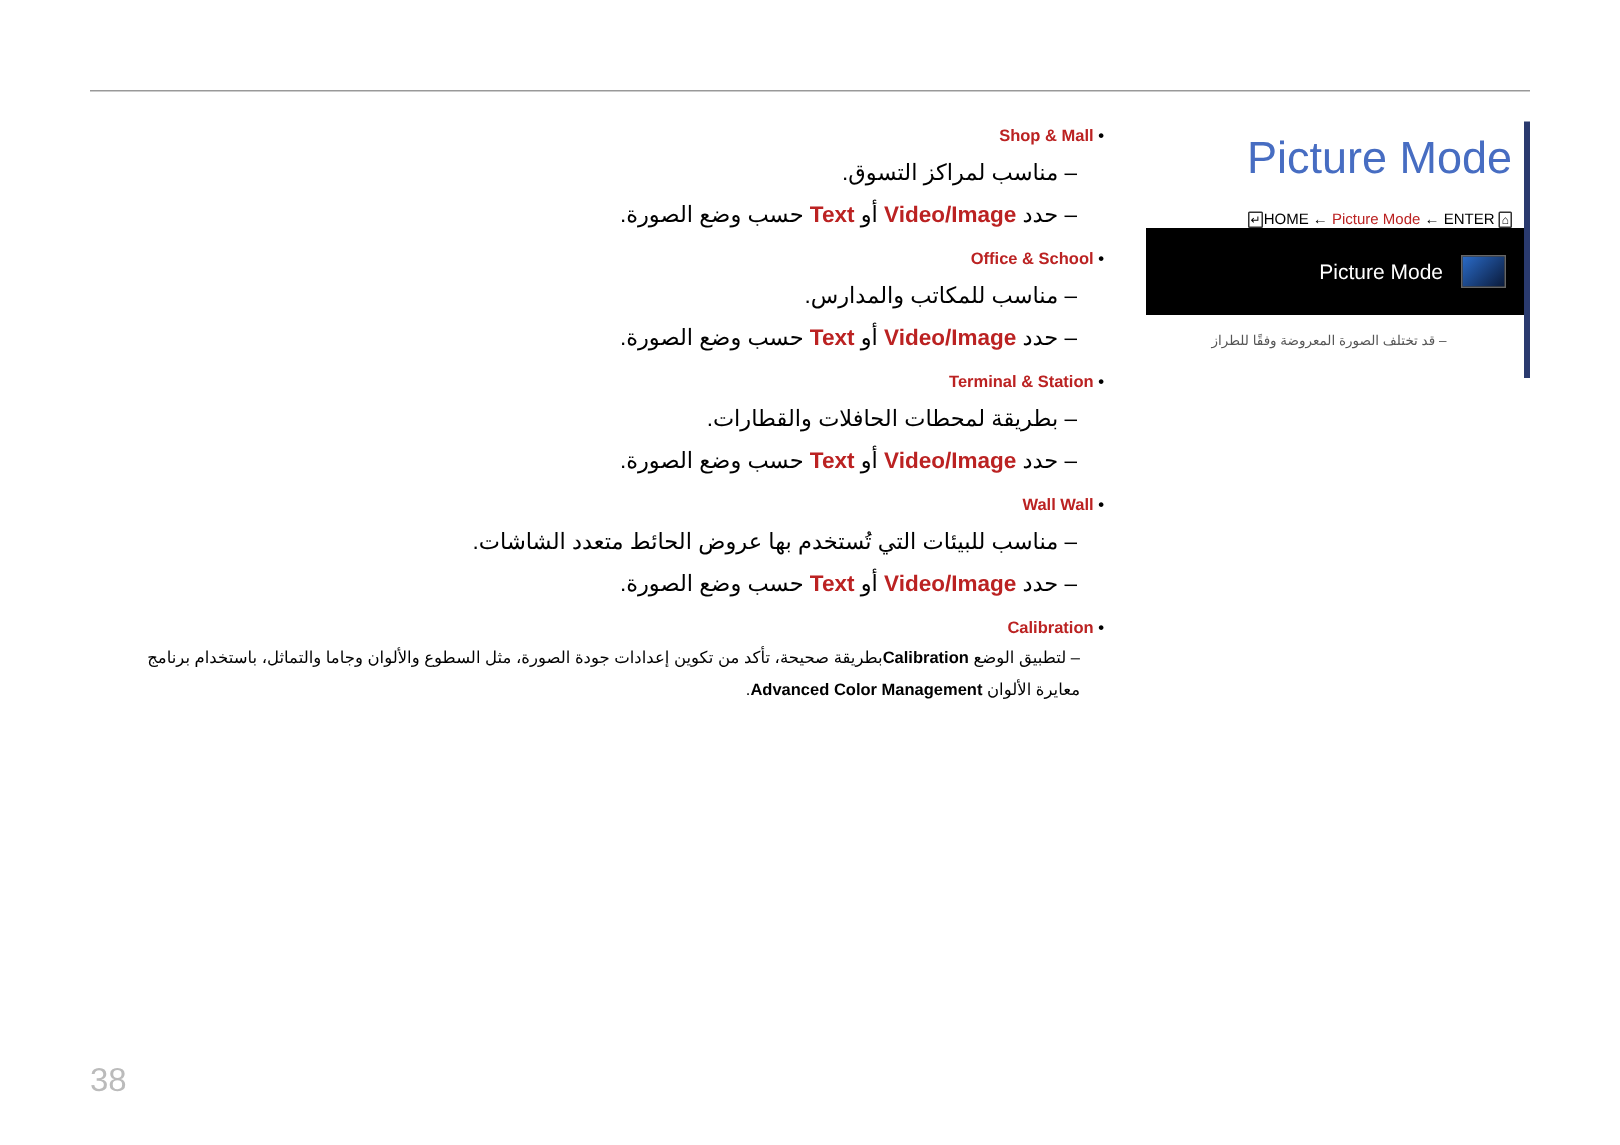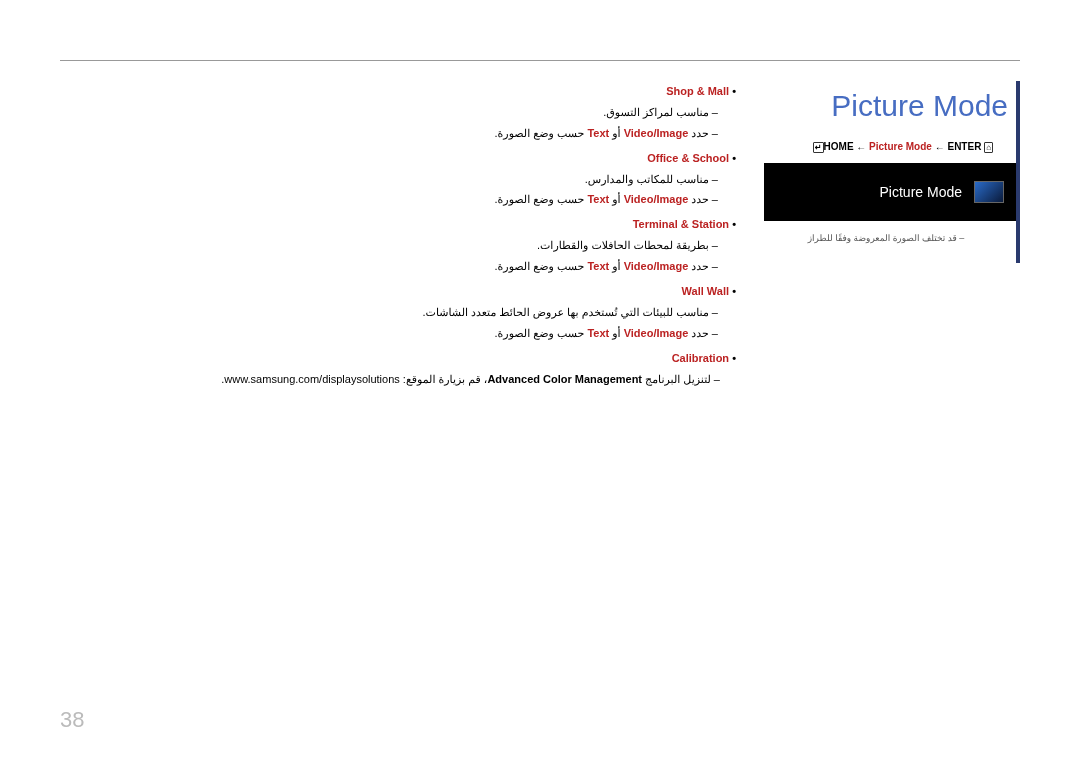--- a/index.html
+++ b/index.html
@@ -36,24 +36,23 @@
     font-size: 30px;
     font-weight: 400;
     text-align: right;
     margin-bottom: 18px;
     padding-right: 8px;
   }
   .breadcrumb {
     direction: rtl;
     text-align: right;
     font-size: 10px;
-    font-weight: bold;
+    font-weight: normal;
     color: #000;
-    padding-right: 23px;
-    margin-bottom: 10px;
+    padding-right: 8px;
   }
   .breadcrumb .accent { color: #b22; }
   .home-icon, .enter-icon {
     display: inline-block;
     border: 1px solid #333;
     font-size: 8px;
     padding: 0 1px;
     line-height: 9px;
     vertical-align: middle;
     border-radius: 1px;
@@ -103,21 +102,21 @@
     margin-bottom: 4px;
   }
   ul.modes > li::before {
     content: "• ";
     font-weight: bold;
   }
   .sub {
     padding-right: 18px;
     display: block;
     color: #000;
-    font-size: 11px;
+    font-size: 15px;
   }
   .sub::before { content: "– "; }
   .dash-list { list-style: none; padding-right: 16px; }
   .dash-list li::before { content: "– "; }
   .page-num {
     position: absolute;
     bottom: 30px;
     left: 60px;
     font-size: 22px;
     color: #bbb;
@@ -172,21 +171,21 @@
       </li>
       <li>
         <span class="red">Wall Wall</span>
         <span class="sub">مناسب للبيئات التي تُستخدم بها عروض الحائط متعدد الشاشات.</span>
         <span class="sub">حدد <span class="red">Video/Image</span><span> أو </span><span class="red">Text</span><span> حسب وضع الصورة.</span></span>
       </li>
       <li>
         <span class="red">Calibration</span>
         <ul class="dash-list">
           <li>
-            <span>لتنزيل البرنامج </span><span class="bold">Advanced Color Management</span><span>، قم بزيارة الموقع: </span><span>www.samsung.com/displaysolutions</span><span>.</span>
+            <span>لتطبيق الوضع </span><span class="bold">Calibration</span><span>بطريقة صحيحة، تأكد من تكوين إعدادات جودة الصورة، مثل السطوع والألوان وجاما والتماثل، باستخدام برنامج معايرة الألوان </span><span class="bold">Advanced Color Management</span><span>.</span>
           </li>
         </ul>
       </li>
     </ul>
 
   </div>
 </div>
 
 <div class="page-num">38</div>
 

